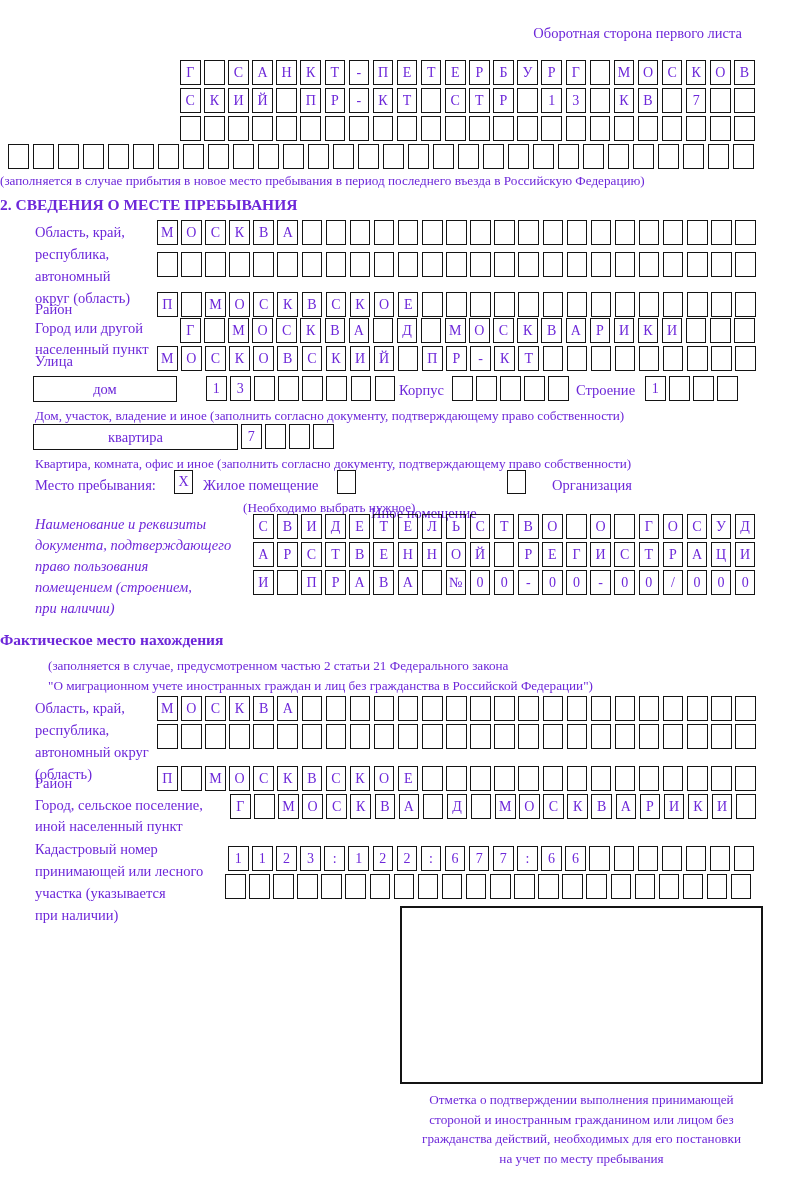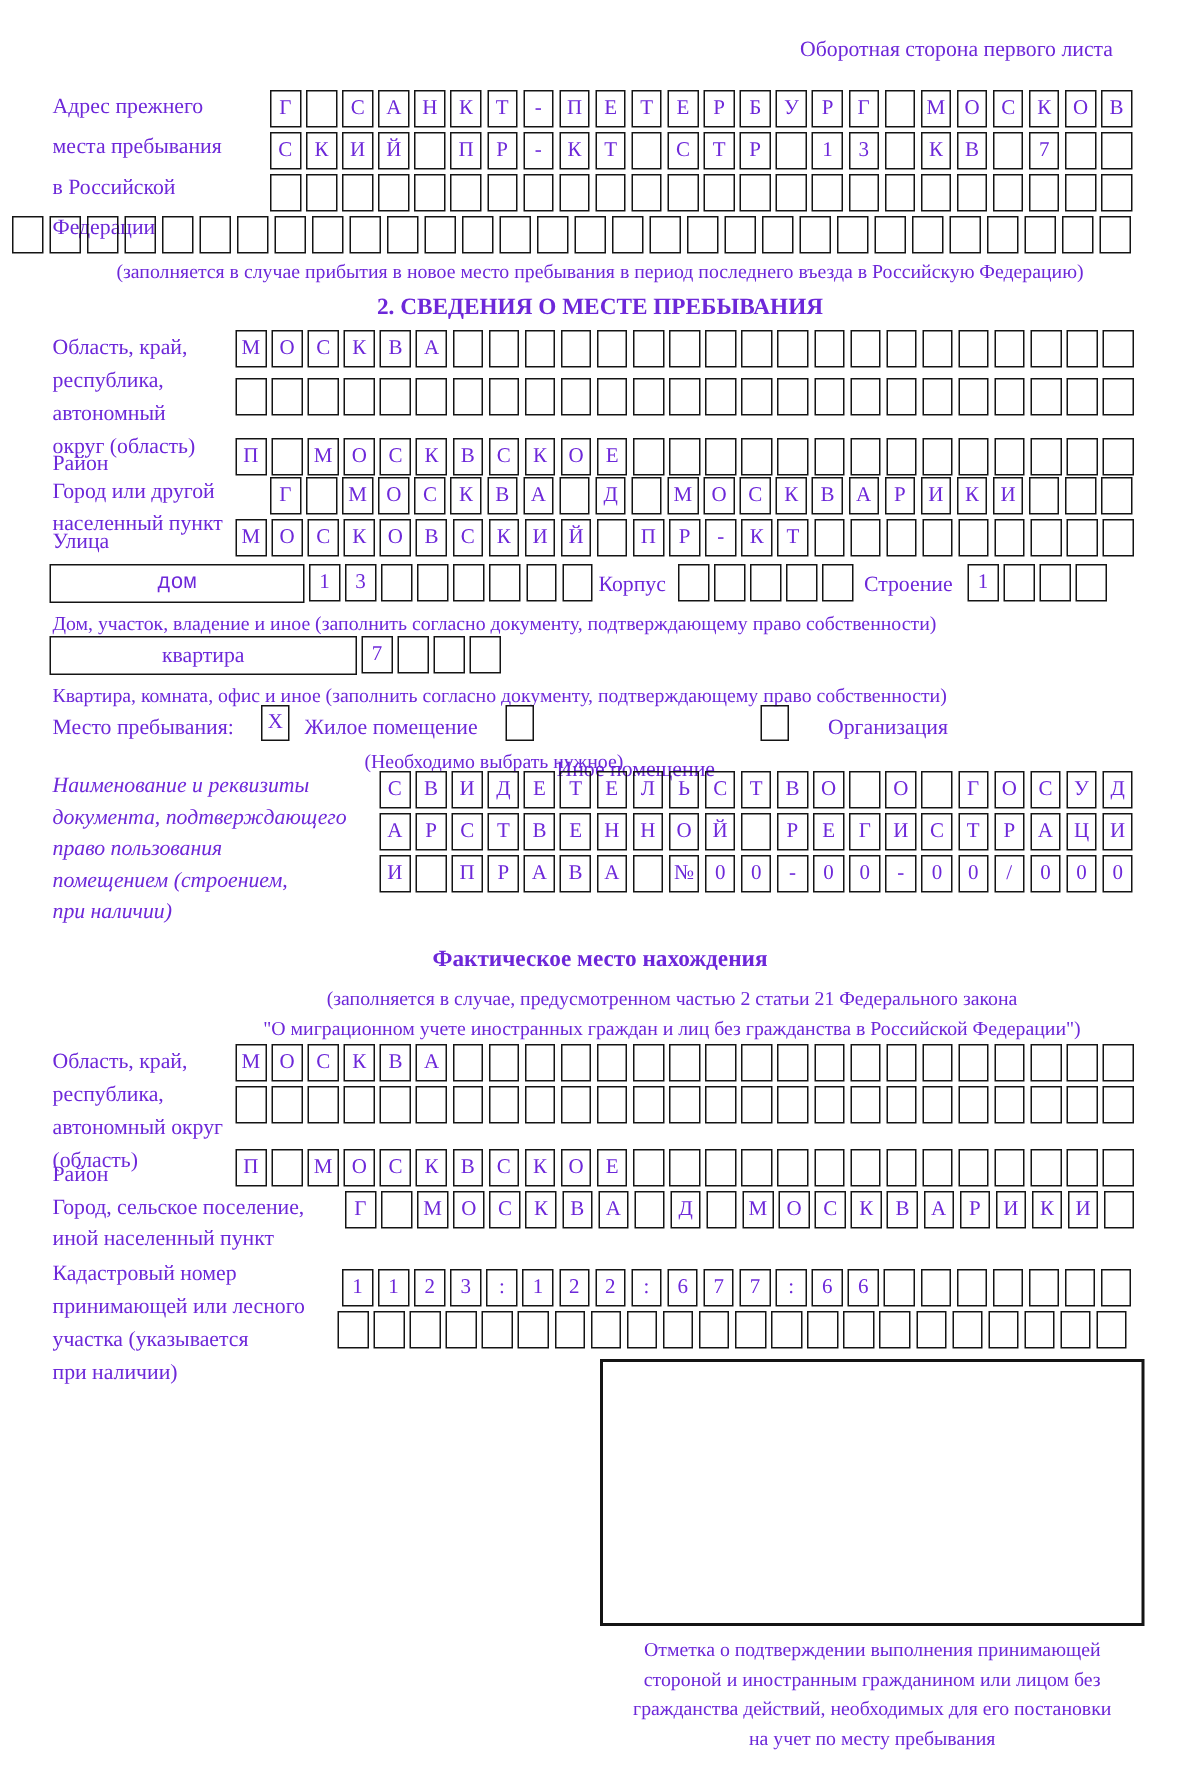--- a/index.html
+++ b/index.html
@@ -2,47 +2,41 @@
 <html><head>
 <meta charset="utf-8">
 <style>
   html,body{margin:0;padding:0;background:#fff;}
   .page{position:relative;width:800px;height:1180px;background:#fff;overflow:hidden;
         font-family:"Liberation Serif","DejaVu Serif",serif;color:#6d28d9;}
   .abs{position:absolute;}
   .lbl{font-size:14.5px;line-height:26px;white-space:nowrap;}
   .lbl2{font-size:14.5px;line-height:21px;white-space:nowrap;}
   .cap{font-size:13.2px;white-space:nowrap;}
-  .center{left:0;width:800px;text-align:center;}
+  .center{left:0;width:800px;text-align:left;}
   .h1{font-size:15.5px;font-weight:bold;}
   .cellrow{position:absolute;display:flex;}
   .cell{flex:0 0 auto;width:20.5px;height:25px;margin-right:3.6px;border:1.6px solid #141414;
         box-sizing:border-box;display:flex;align-items:center;justify-content:center;
         font-size:14px;line-height:1;}
   .wide .cell{width:21px;margin-right:4px;}
   .wbox{border:1.6px solid #141414;box-sizing:border-box;height:26px;display:flex;
         align-items:center;justify-content:center;font-size:14.5px;}
   .chk{width:19px;height:24px;border:1.6px solid #141414;box-sizing:border-box;display:flex;
        align-items:center;justify-content:center;font-size:14px;}
   .bigbox{border:2px solid #141414;box-sizing:border-box;background:#fff;}
   .mllines div{white-space:nowrap;}
 </style>
 </head>
 <body>
 
 <div class="page">
 
   <div class="abs lbl" style="right:58px;top:20px;">Оборотная сторона первого листа</div>
 
-  <div class="abs lbl mllines" style="left:35px;top:58px;line-height:27px;">
-      <div>Адрес прежнего</div>
-      <div>места пребывания</div>
-      <div>в Российской</div>
-      <div>Федерации</div>
-    </div>
   <div class="cellrow" style="left:180px;top:60px;">
       <span class="cell">Г</span>
       <span class="cell"></span>
       <span class="cell">С</span>
       <span class="cell">А</span>
       <span class="cell">Н</span>
       <span class="cell">К</span>
       <span class="cell">Т</span>
       <span class="cell">-</span>
       <span class="cell">П</span>
@@ -293,21 +287,21 @@
       <span class="cell"></span>
       <span class="cell"></span>
       <span class="cell"></span>
       <span class="cell"></span>
       <span class="cell"></span>
       <span class="cell"></span>
       <span class="cell"></span>
       <span class="cell"></span>
     </div>
 
-  <div class="abs wbox" style="left:33px;top:376px;width:170px;font-family:Liberation Mono, monospace;">
+  <div class="abs wbox" style="left:33px;top:376px;width:144px;">
       <span>дом</span>
     </div>
   <div class="cellrow" style="left:206px;top:376px;">
       <span class="cell">1</span>
       <span class="cell">3</span>
       <span class="cell"></span>
       <span class="cell"></span>
       <span class="cell"></span>
       <span class="cell"></span>
       <span class="cell"></span>

